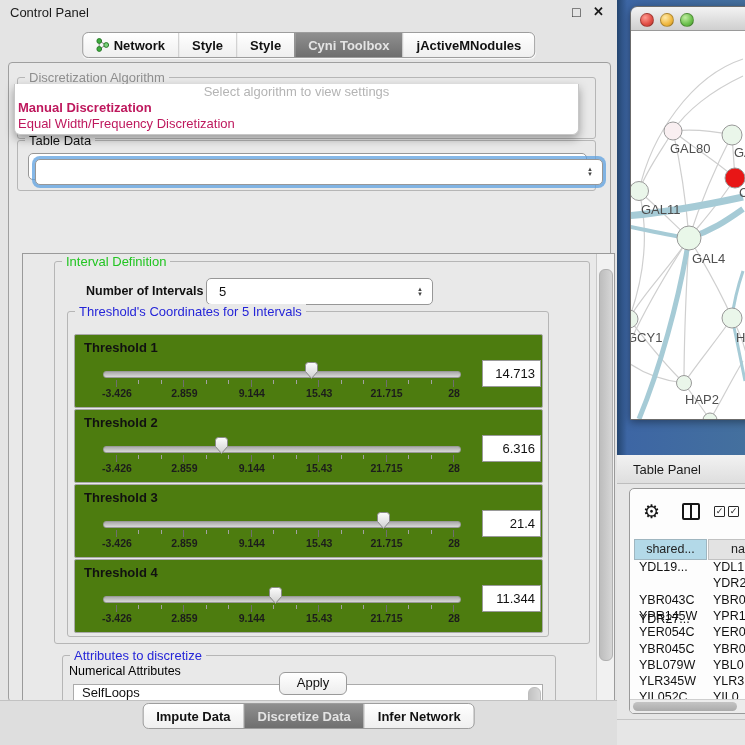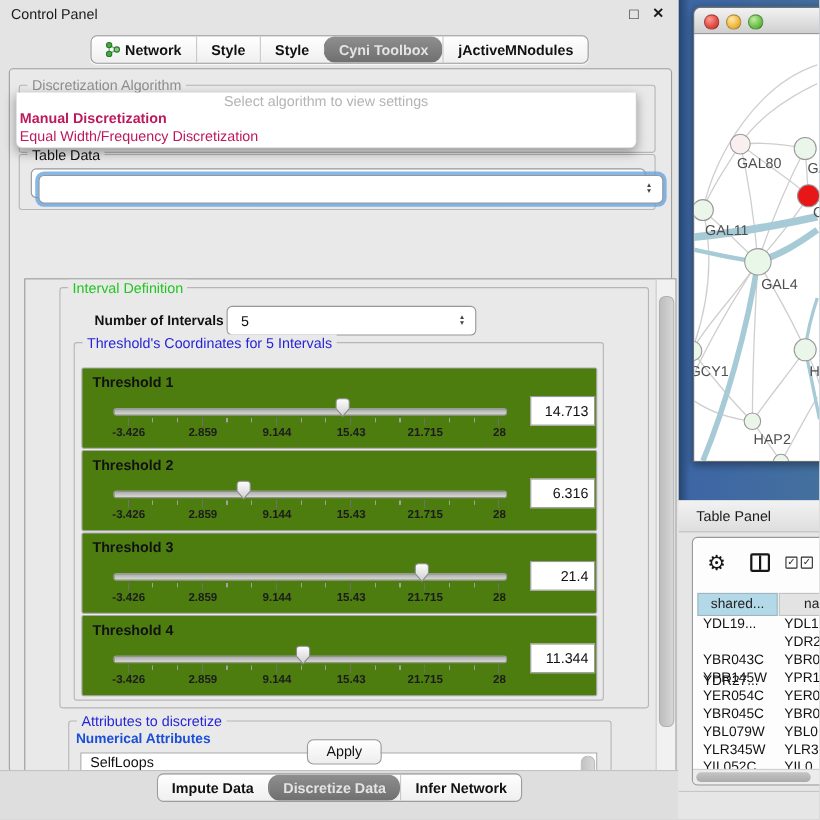--- a/index.html
+++ b/index.html
@@ -15,21 +15,21 @@
   #float-btn{left:572px;font-weight:normal;font-size:14px;}
   #close-btn{left:593px;}
 
   
   #top-tabs{position:absolute;left:50%;transform:translateX(-50%);top:32px;height:24px;
     display:flex;border:1px solid #9d9d9d;border-radius:6px;overflow:hidden;
     background:linear-gradient(#ffffff,#efefef);box-shadow:0 1px 1px rgba(255,255,255,.8);}
   .ttab{display:flex;align-items:center;gap:5px;padding:0 13px;font-size:13px;font-weight:bold;
     color:#111;border-left:1px solid #c9c9c9;white-space:nowrap;}
   .ttab:first-child{border-left:none;}
-  .ttab.sel{background:linear-gradient(#8f8f8f,#6f6f6f);color:#e4e4e4;border-left-color:#7a7a7a;border-radius:11px;}
+  .ttab.sel{background:linear-gradient(#8f8f8f,#6f6f6f);color:#e4e4e4;border-left-color:#7a7a7a;}
 
   
   #content-box{position:absolute;left:8px;top:62px;width:601px;height:638px;
     border:1px solid #9f9f9f;border-radius:4px;background:#e9e9e9;}
 
   .groupbox{position:absolute;border:1px solid #b6b6b6;border-radius:3px;}
   .grouplabel{position:absolute;top:-8px;left:7px;background:#e9e9e9;padding:0 4px;
     font-size:13px;white-space:nowrap;}
 
   
@@ -78,21 +78,21 @@
   .ticks-major{position:absolute;left:41px;top:45px;width:339px;height:7px;
     background:repeating-linear-gradient(to right,#6f6f6f 0 1px,transparent 1px 67.4px);}
   .tick-lab{position:absolute;top:52px;transform:translateX(-50%);font-size:10.5px;
     font-weight:bold;color:#1c1c1c;white-space:nowrap;}
   .thr-value{position:absolute;left:407px;top:25px;width:52px;height:25px;background:#fff;
     border:1px solid #9a9a9a;font-size:13px;color:#111;text-align:right;
     line-height:25px;padding-right:5px;}
 
   #attr-group{left:39px;top:401px;width:492px;height:80px;}
   #attr-group>.grouplabel{color:#2525d8;}
-  #attr-list-label{position:absolute;left:6px;top:8px;font-size:12.5px;font-weight:bold;color:#1d4ed8;}
+  #attr-list-label{position:absolute;left:6px;top:8px;font-size:12.5px;font-weight:normal;color:#000000;}
   #attr-list{position:absolute;left:10px;top:28px;width:468px;height:60px;background:#fff;
     border:1px solid #ababab;overflow:hidden;font-size:13px;color:#111;}
   .attr-item{height:33px;line-height:16.5px;padding-left:8px;}
   #attr-scroll{position:absolute;right:1px;top:2px;width:11px;height:44px;border-radius:6px;
     background:linear-gradient(90deg,#c2c2c2,#d8d8d8);border:1px solid #bdbdbd;}
 
   #apply-btn{position:absolute;left:270px;top:609px;width:66px;height:21px;
     background:linear-gradient(#ffffff,#ededed);border:1px solid #9a9a9a;border-radius:6px;
     font-size:13px;color:#111;text-align:center;line-height:20px;}
 

